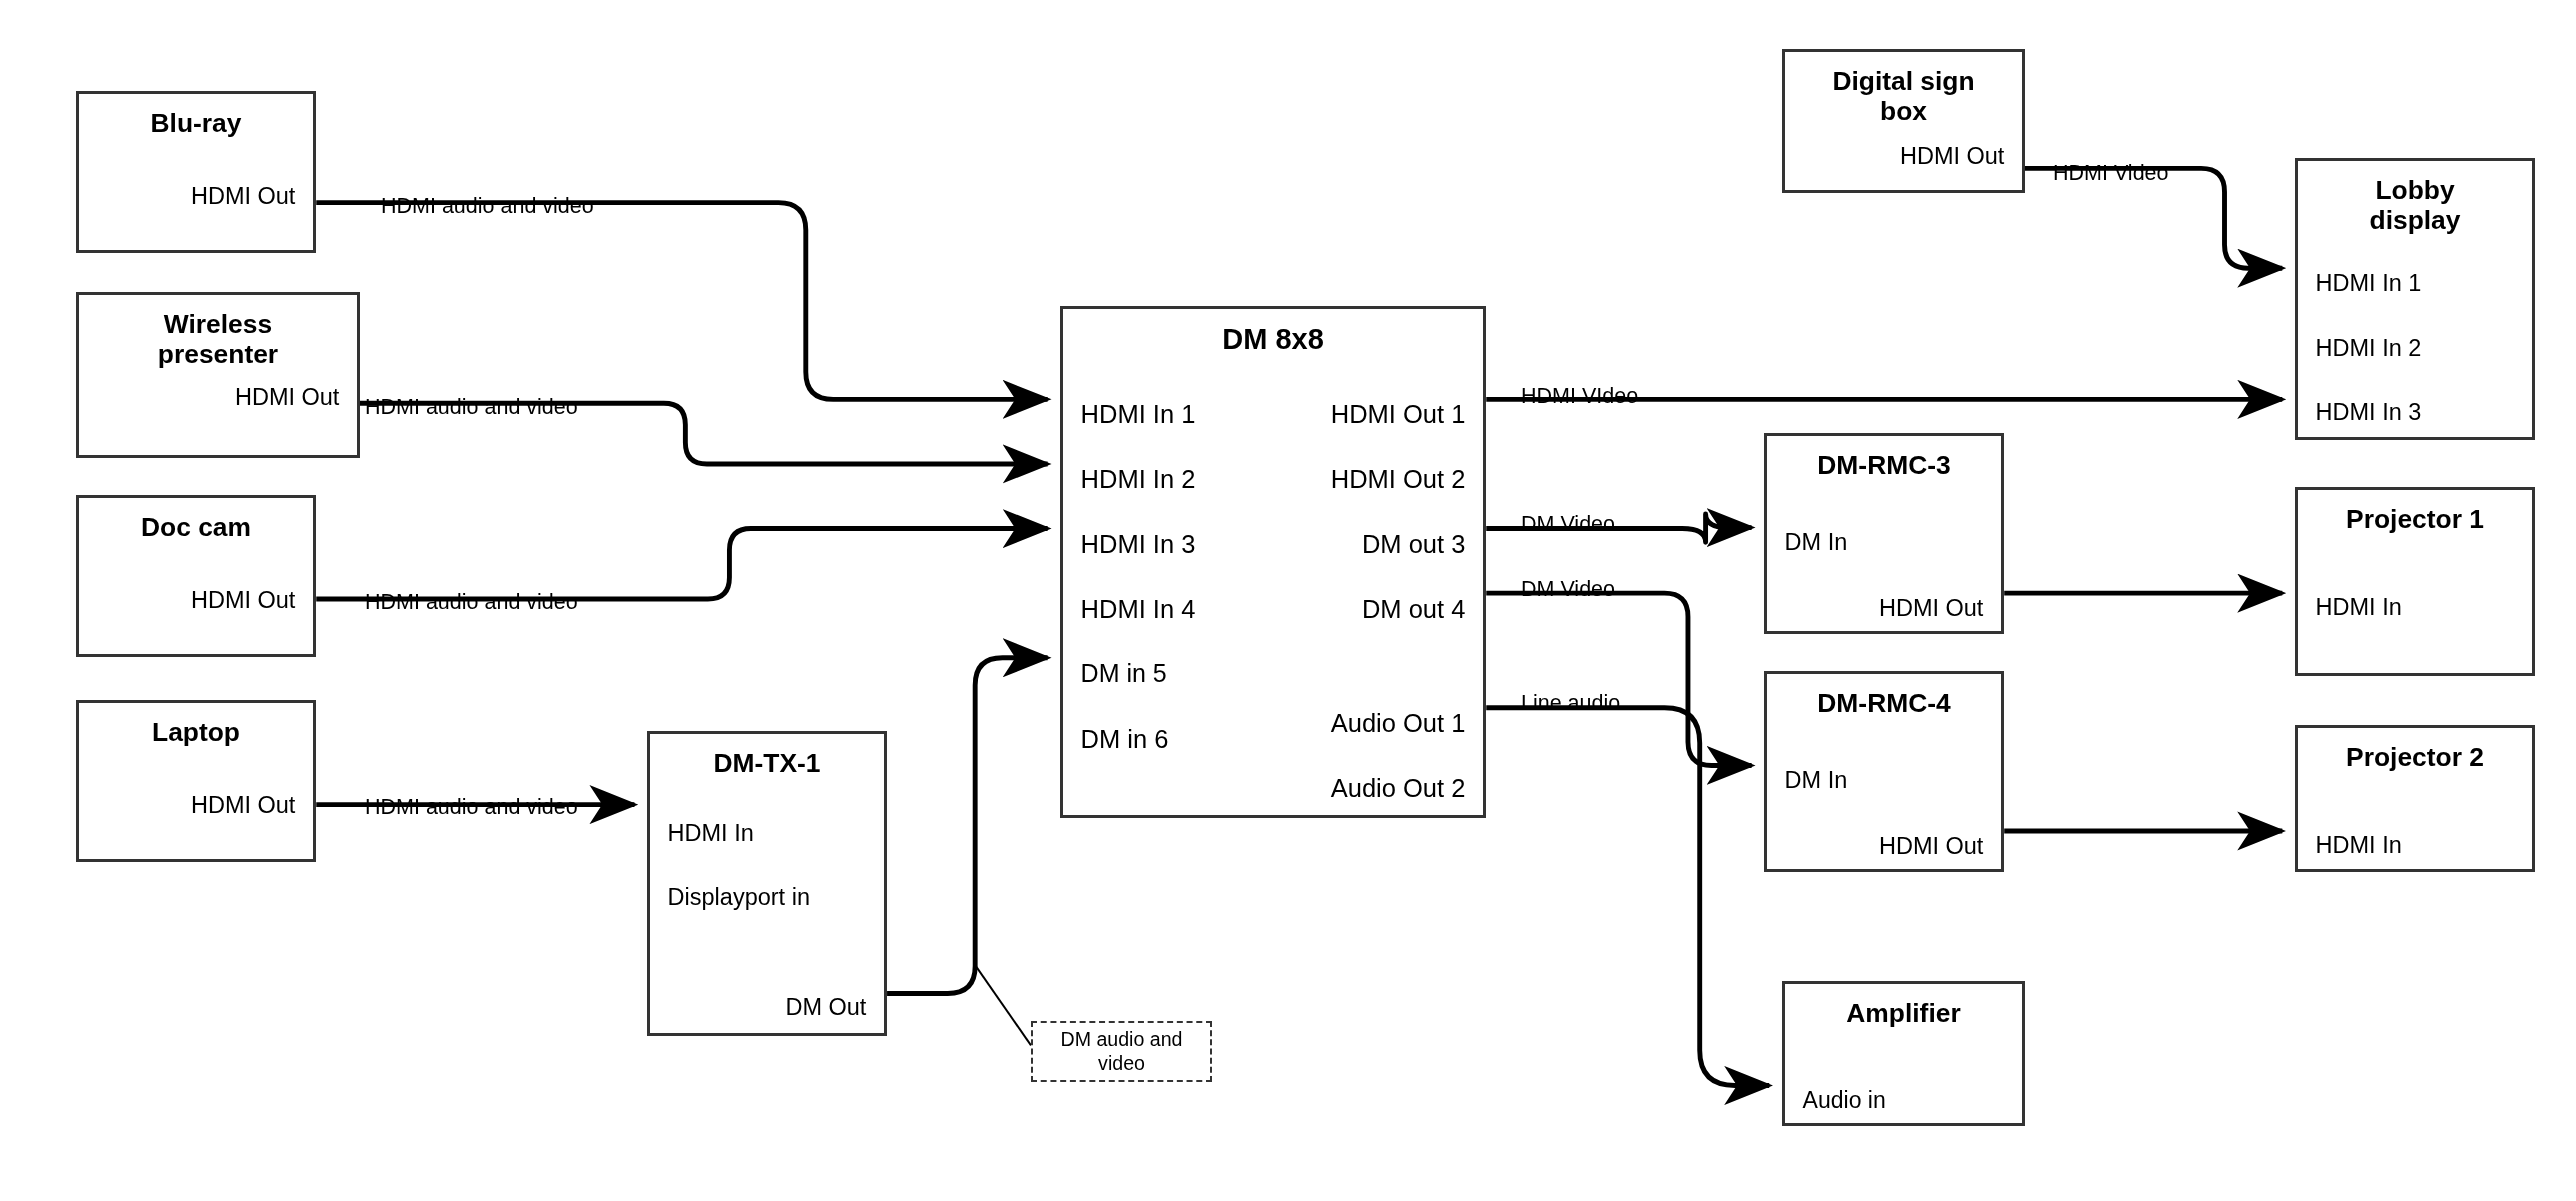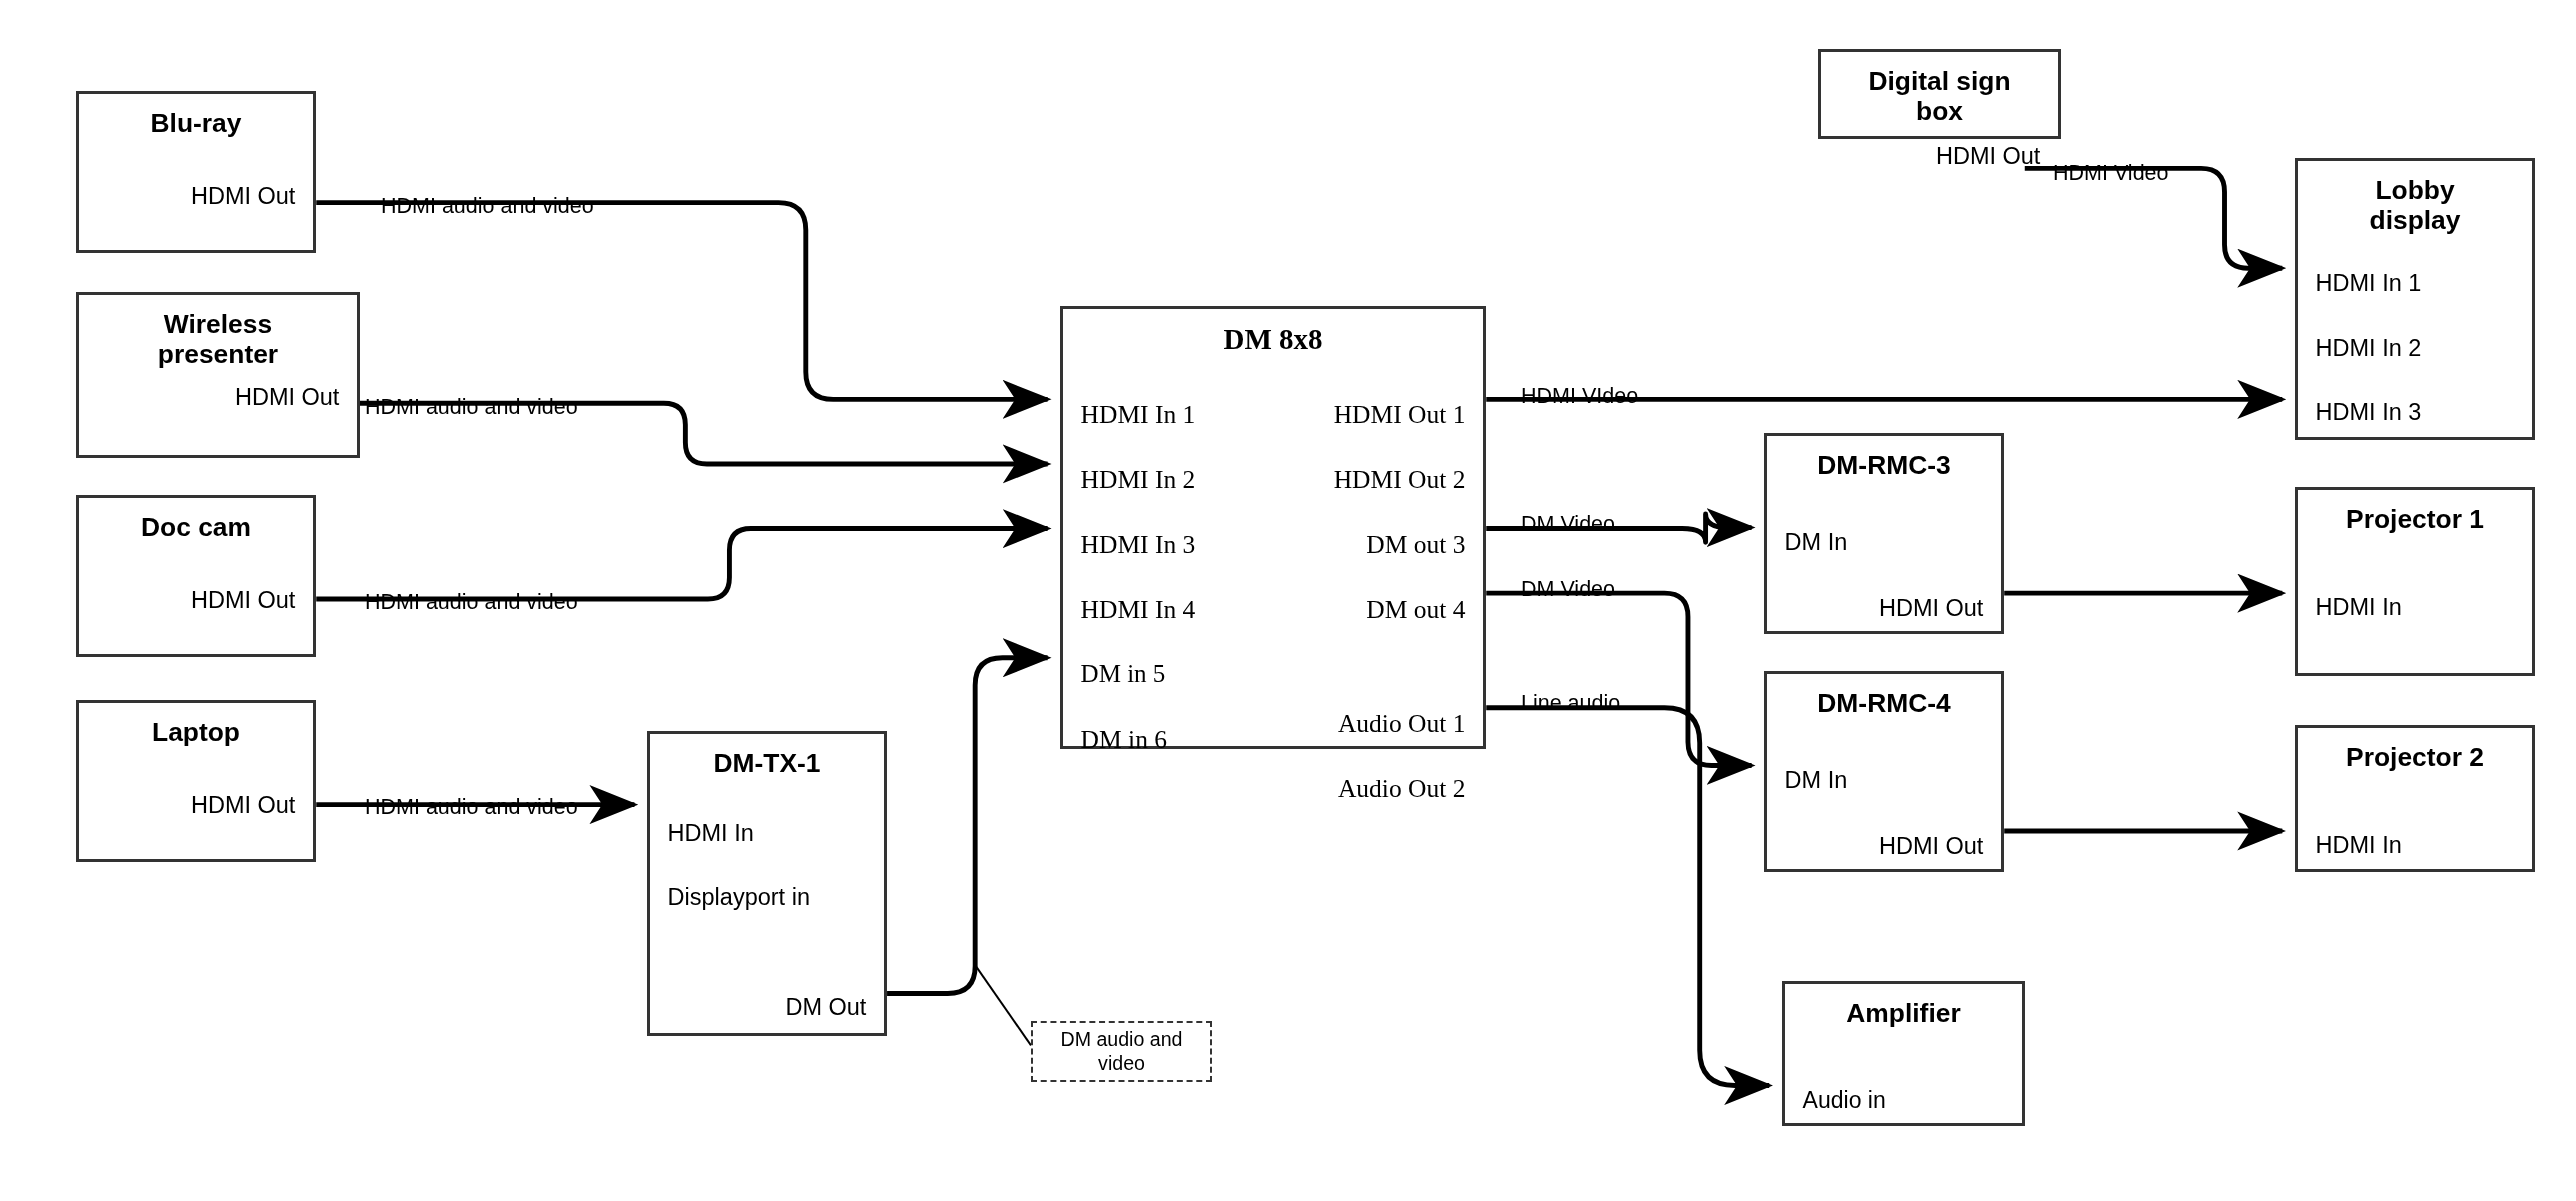--- a/index.html
+++ b/index.html
@@ -67,36 +67,36 @@
       <div class="node" style="left: 76px; top: 700px; width: 240px; height: 162px; border-color: rgb(51, 51, 51);">
         <div class="title" style="top: 13.7px; font-size: 26.4px;">Laptop</div>
         <div class="port right" style="top: 91px; font-size: 23.5px;">HDMI Out</div>
       </div>
       <div class="node" style="left: 647px; top: 731px; width: 240px; height: 305px; border-color: rgb(51, 51, 51);">
         <div class="title" style="top: 13.7px; font-size: 26.4px;">DM-TX-1</div>
         <div class="port left" style="top: 88px; font-size: 23.5px;">HDMI In</div>
         <div class="port left" style="top: 152px; font-size: 23.5px;">Displayport in</div>
         <div class="port right" style="top: 262px; font-size: 23.5px;">DM Out</div>
       </div>
-      <div class="node" style="left: 1060px; top: 306px; width: 426px; height: 443px; border-color: rgb(51, 51, 51); font-family: Liberation Serif, serif;">
+      <div class="node" style="left: 1060px; top: 306px; width: 426px; height: 512px; border-color: rgb(51, 51, 51);">
         <div class="title" style="top: 13.7px; font-size: 29px;">DM 8x8</div>
         <div class="port left" style="top: 93px; font-size: 25.5px;">HDMI In 1</div>
         <div class="port left" style="top: 158px; font-size: 25.5px;">HDMI In 2</div>
         <div class="port left" style="top: 223px; font-size: 25.5px;">HDMI In 3</div>
         <div class="port left" style="top: 288px; font-size: 25.5px;">HDMI In 4</div>
         <div class="port left" style="top: 352px; font-size: 25px;">DM in 5</div>
         <div class="port left" style="top: 418px; font-size: 25.5px;">DM in 6</div>
         <div class="port right" style="top: 93px; font-size: 25.5px;">HDMI Out 1</div>
         <div class="port right" style="top: 158px; font-size: 25.5px;">HDMI Out 2</div>
         <div class="port right" style="top: 223px; font-size: 25.5px;">DM out 3</div>
         <div class="port right" style="top: 288px; font-size: 25.5px;">DM out 4</div>
         <div class="port right" style="top: 402px; font-size: 25.5px;">Audio Out 1</div>
         <div class="port right" style="top: 467px; font-size: 25.5px;">Audio Out 2</div>
       </div>
-      <div class="node" style="left: 1782px; top: 49px; width: 243px; height: 90px; border-color: rgb(51, 51, 51); margin-left: 36px;">
+      <div class="node" style="left: 1782px; top: 49px; width: 243px; height: 144px; border-color: rgb(51, 51, 51);">
         <div class="title" style="top: 13.7px; font-size: 26.4px;">Digital sign<br>box</div>
         <div class="port right" style="top: 93px; font-size: 23.5px;">HDMI Out</div>
       </div>
       <div class="node" style="left: 2295px; top: 158px; width: 240px; height: 282px; border-color: rgb(51, 51, 51);">
         <div class="title" style="top: 13.7px; font-size: 26.4px;">Lobby<br>display</div>
         <div class="port left" style="top: 111px; font-size: 23.5px;">HDMI In 1</div>
         <div class="port left" style="top: 176px; font-size: 23.5px;">HDMI In 2</div>
         <div class="port left" style="top: 240px; font-size: 23.5px;">HDMI In 3</div>
       </div>
       <div class="node" style="left: 1764px; top: 433px; width: 240px; height: 201px; border-color: rgb(51, 51, 51);">

